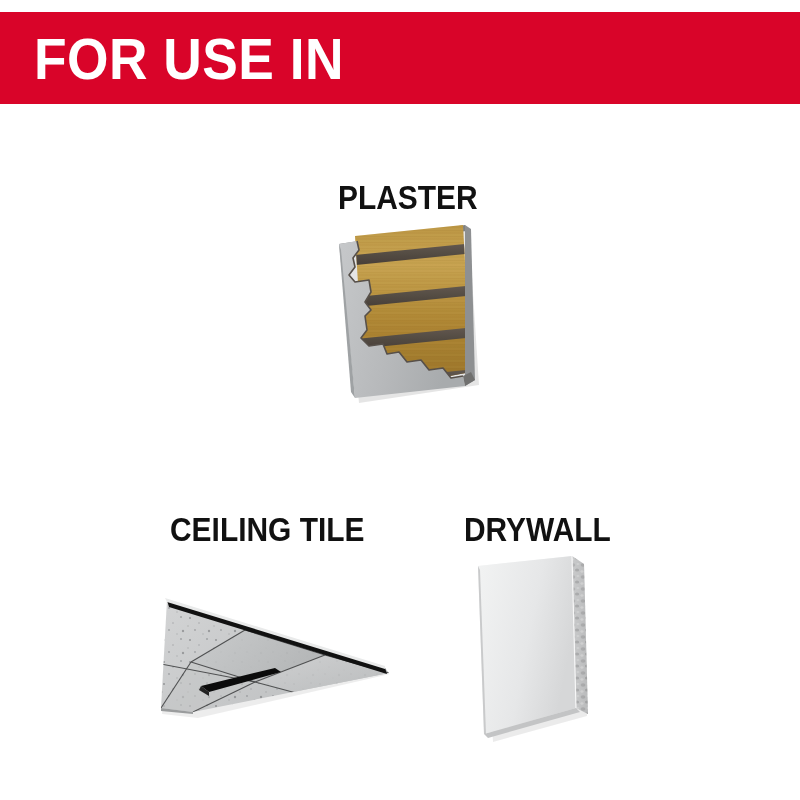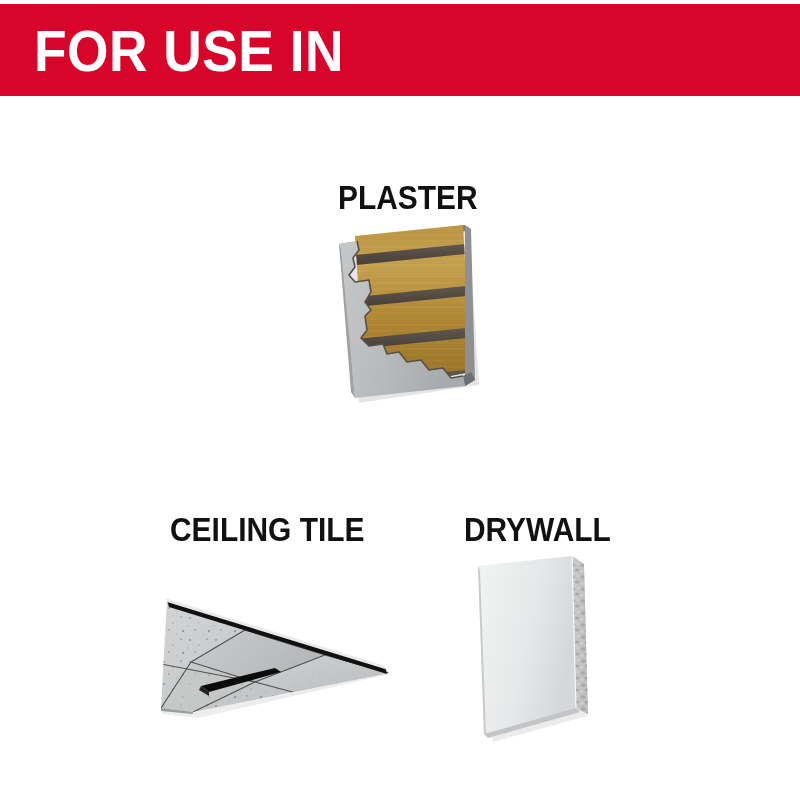--- a/index.html
+++ b/index.html
@@ -14,21 +14,21 @@
     position: relative;
     overflow: hidden;
     font-family: "Liberation Sans", sans-serif;
     -webkit-font-smoothing: antialiased;
   }
 
   
   .banner {
     position: absolute;
     left: 0;
-    top: 4px;
+    top: 12px;
     width: 800px;
     height: 92px;
     background: #d90429;
   }
   .banner-title {
     position: absolute;
     left: 34px;
     top: 18px;
     color: #ffffff;
     font-family: "Liberation Sans Narrow", "Liberation Sans", sans-serif;

